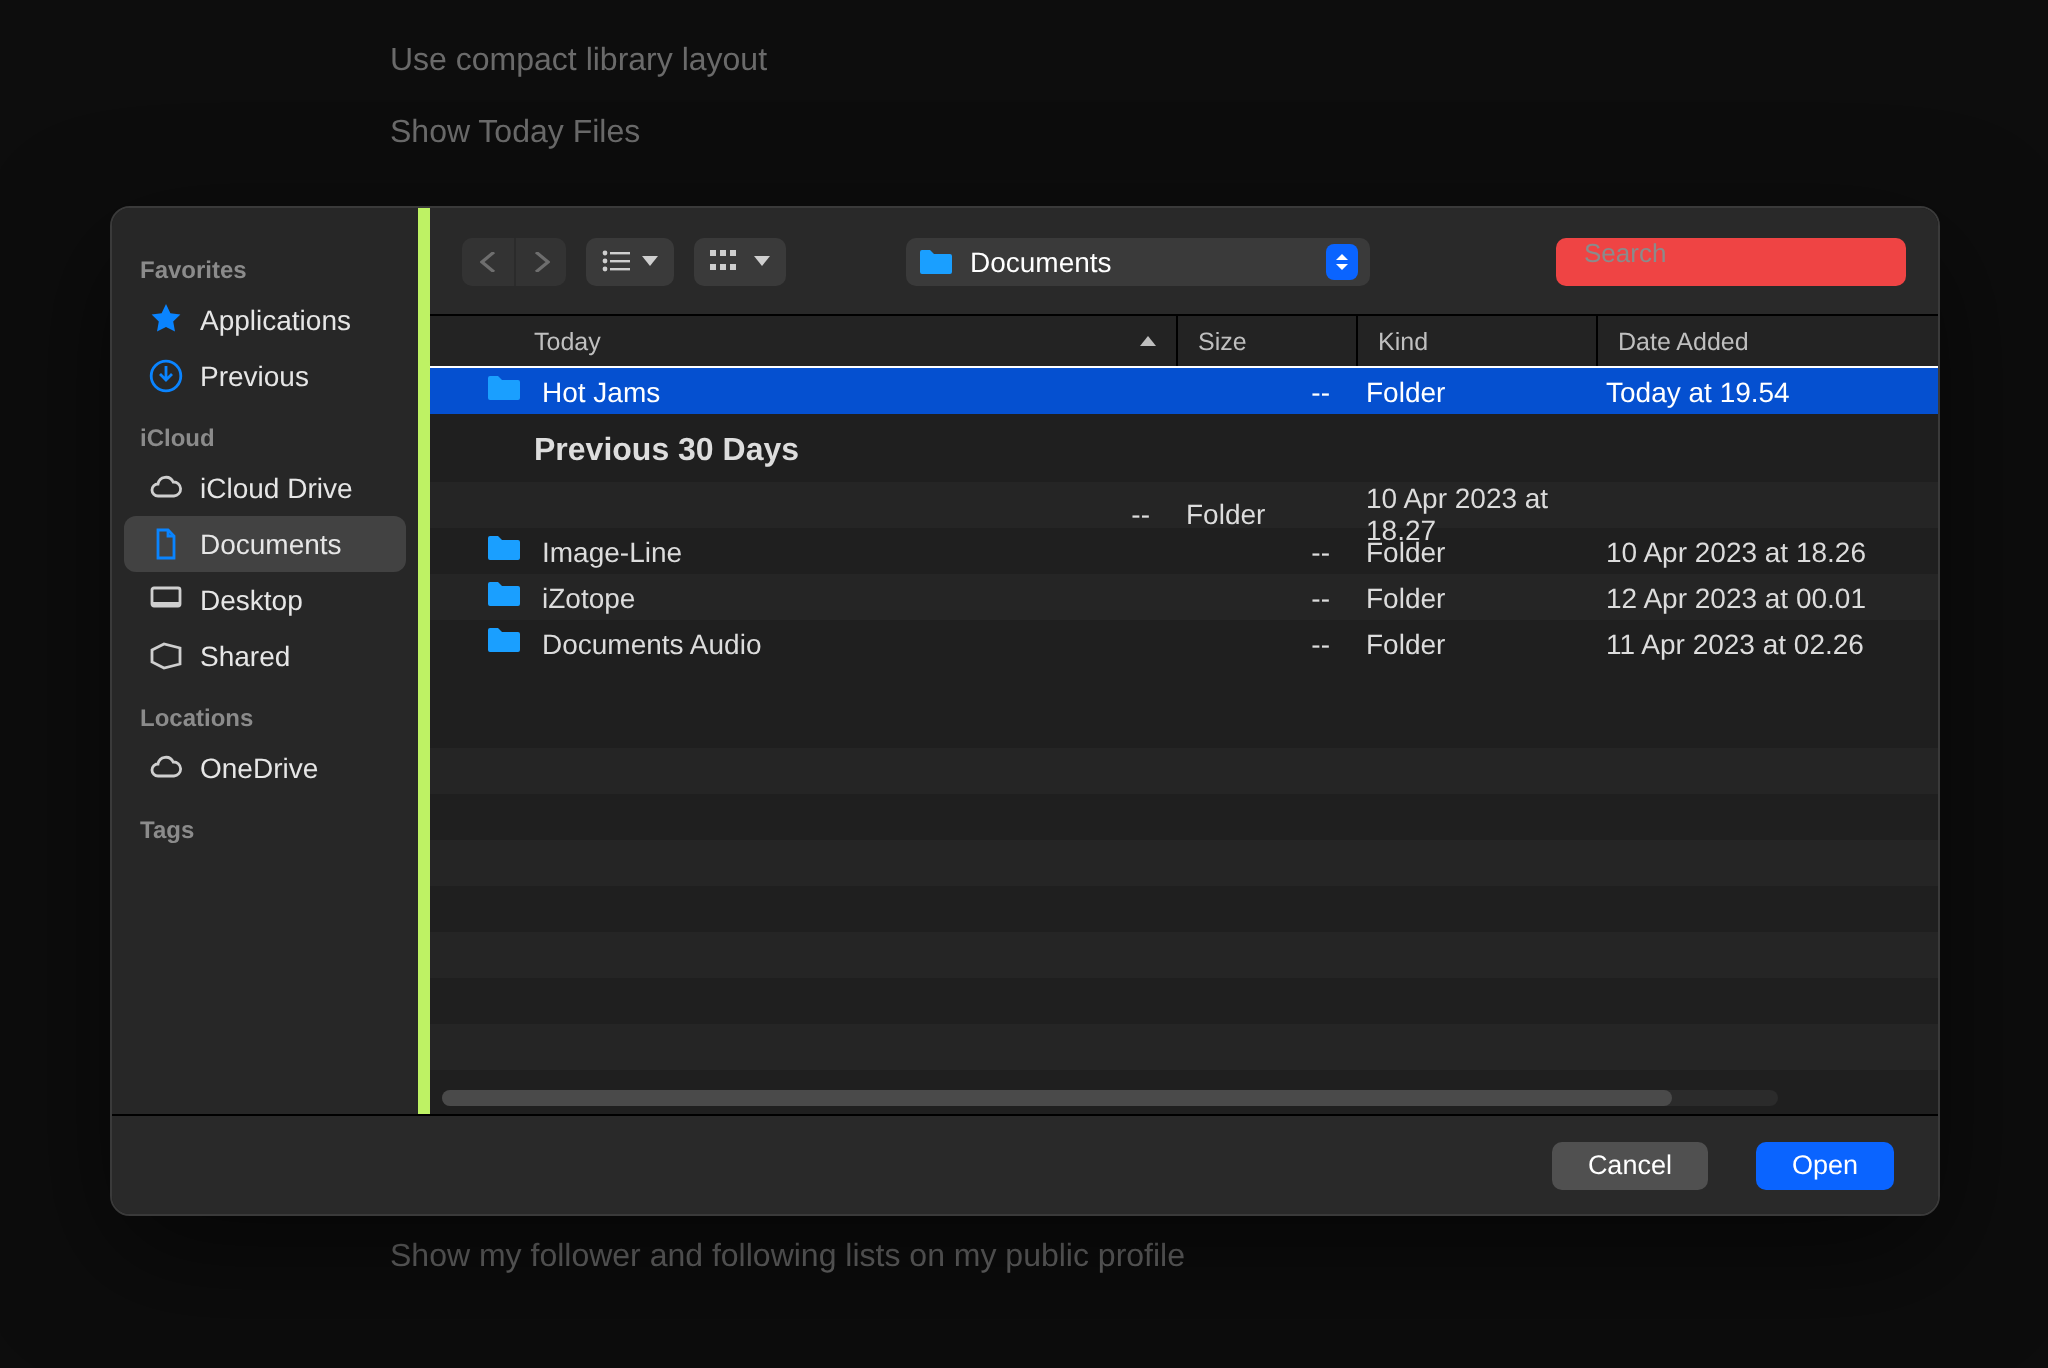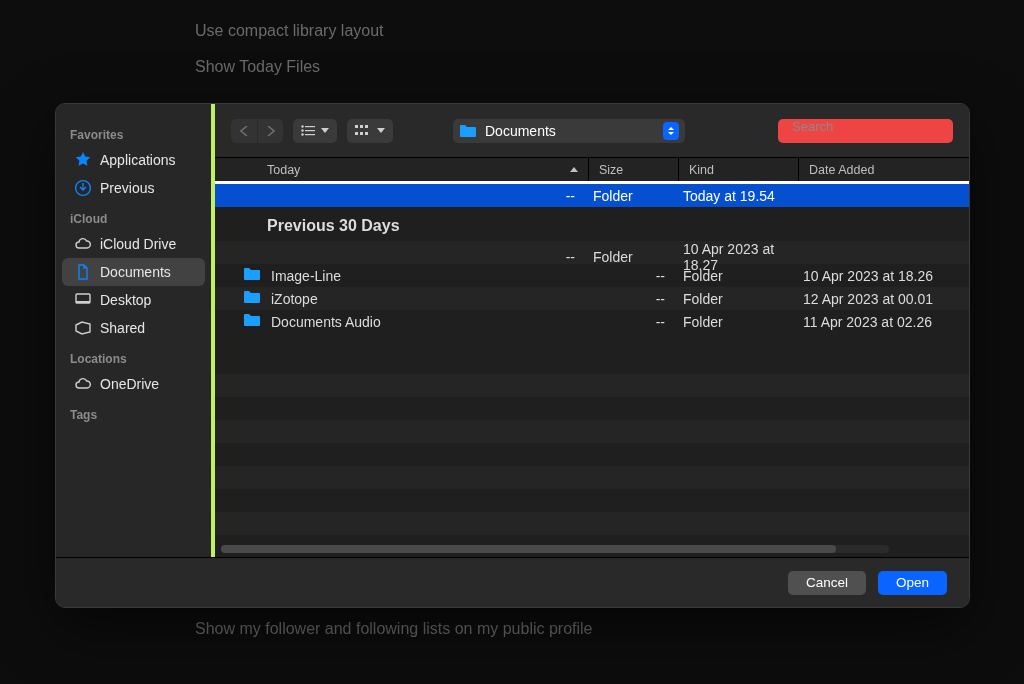--- a/index.html
+++ b/index.html
@@ -20,21 +20,21 @@
     box-shadow: 0 20px 60px rgba(0,0,0,.55);
     display: flex; flex-direction: column;
     overflow: hidden;
   }
   .body { flex: 1; display: flex; min-height: 0; }
   .sidebar {
     width: 159px; background: #272727;
     padding: 14px 0 10px 0;
     display: flex; flex-direction: column;
     font-size: 14px;
-    border-right: 4px solid #bef264;
+    border-right: 6px solid #bef264;
   }
   .sb-head { color: #8b8b8b; font-size: 12px; font-weight: 600; padding: 10px 14px 4px; }
   .sb-item {
     display: flex; align-items: center; gap: 8px;
     padding: 5px 12px; margin: 0 6px; border-radius: 6px;
     color: #e6e6e6; cursor: default;
   }
   .sb-item.selected { background: #424242; }
   .sb-ico { width: 18px; height: 18px; display:flex; align-items:center; justify-content:center; }
   .sb-ico svg { width: 18px; height: 18px; }
@@ -81,21 +81,21 @@
     color: #e6e6e6; font-size: 13px;
   }
   .search input::placeholder { color: #8b8b8b; }
 
   .cols {
     display: grid;
     grid-template-columns: 1fr 90px 120px 170px;
     align-items: center;
   }
   .col-head {
-    height: 26px; background: #232323; border-bottom: 3px solid #ffffff;
+    height: 26px; background: #232323; border-bottom: 1px solid #ffffff;
     font-size: 12.5px; color: #bfbfbf;
   }
   .col-head > div { padding: 0 10px; display:flex; align-items:center; height:100%; border-right:1px solid #000; }
   .col-head > div:last-child { border-right:none; }
   .col-head .name { padding-left: 52px; justify-content: space-between; }
   .col-head .name .sort {
     width:0; height:0; border-left:4px solid transparent; border-right:4px solid transparent; border-bottom:5px solid #bfbfbf;
   }
 
   .list { flex: 1; overflow: hidden; background:#1f1f1f; position: relative; }
@@ -114,21 +114,21 @@
   .stripes div:nth-child(odd){ background:#252525; }
 
   .hscroll {
     position:absolute; left:6px; right:80px; bottom:4px; height:8px;
     background:#2b2b2b; border-radius:4px;
   }
   .hscroll .thumb { position:absolute; left:0; width:92%; top:0; bottom:0; background:#4a4a4a; border-radius:4px; }
 
   .footer {
     height: 50px; background:#292929; border-top:1px solid #000;
-    display:flex; align-items:center; justify-content:flex-end; gap:12px; padding:0 22px;
+    display:flex; align-items:center; justify-content:flex-end; gap:24px; padding:0 22px;
   }
   .btn {
     height:24px; padding:0 18px; border:none; border-radius:5px;
     font-size:13.5px; color:#fff; background:#505050;
   }
   .btn.primary { background:#0a64ff; }
 
   .folder-ico { fill:#1a9fff; }
   .chev { width:0;height:0;border-left:4px solid transparent;border-right:4px solid transparent;border-top:5px solid #cfcfcf; }
 </style>
@@ -273,20 +273,26 @@
             <span>Today</span>
             <span class="sort"></span>
           </div>
         <div>Size</div>
         <div>Kind</div>
         <div>Date Added</div>
       </div>
 
       <div class="list" id="file-list">
         <div class="cols row sel">
+            <div class="name">
+              <span><svg class="fico" viewBox="0 0 18 14">
+                  <path class="folder-ico" d="M1 2a1 1 0 0 1 1-1h4l2 2h8a1 1 0 0 1 1 1v8a1 1 0 0 1-1 1H2a1 1 0 0 1-1-1z"></path>
+                </svg></span>
+              <span>Hot Jams</span>
+            </div>
             <div class="size">--</div>
             <div class="kind">Folder</div>
             <div class="date">Today at 19.54</div>
           </div>
           <div class="group-label">Previous 30 Days</div>
           <div class="cols row alt">
             <div class="size">--</div>
             <div class="kind">Folder</div>
             <div class="date">10 Apr 2023 at 18.27</div>
           </div>

